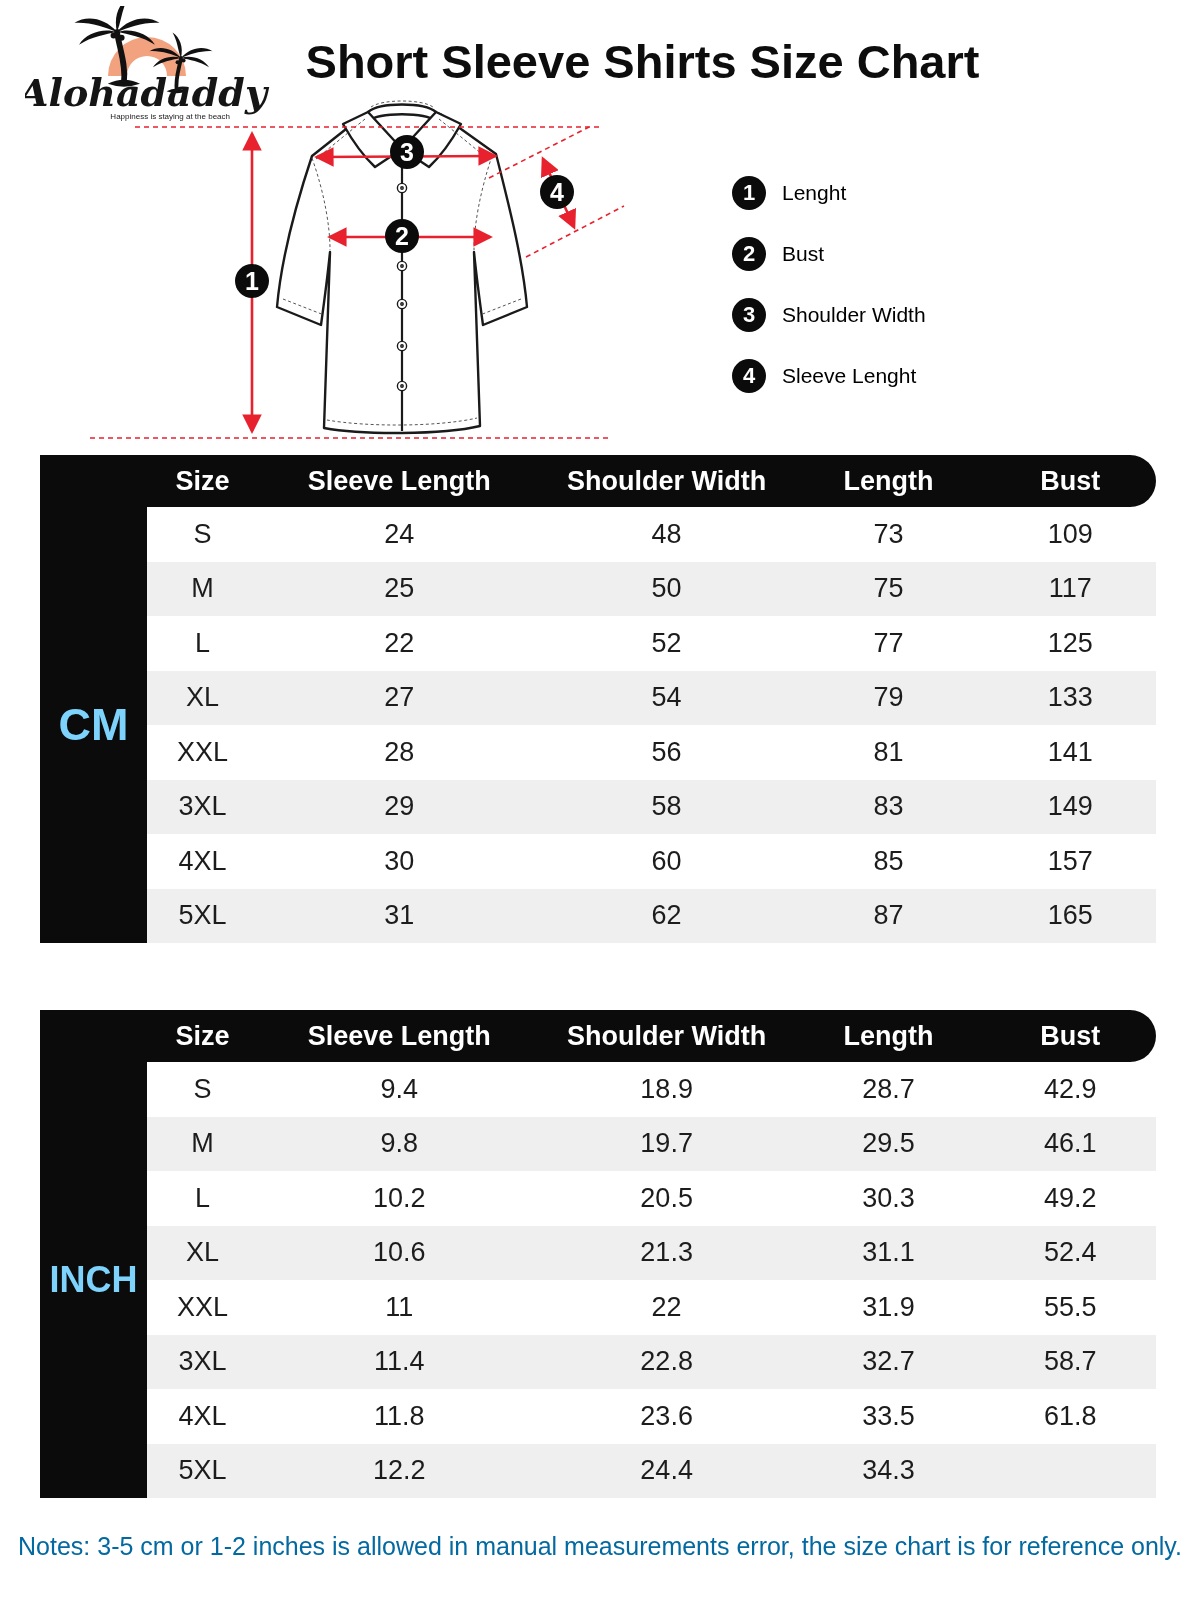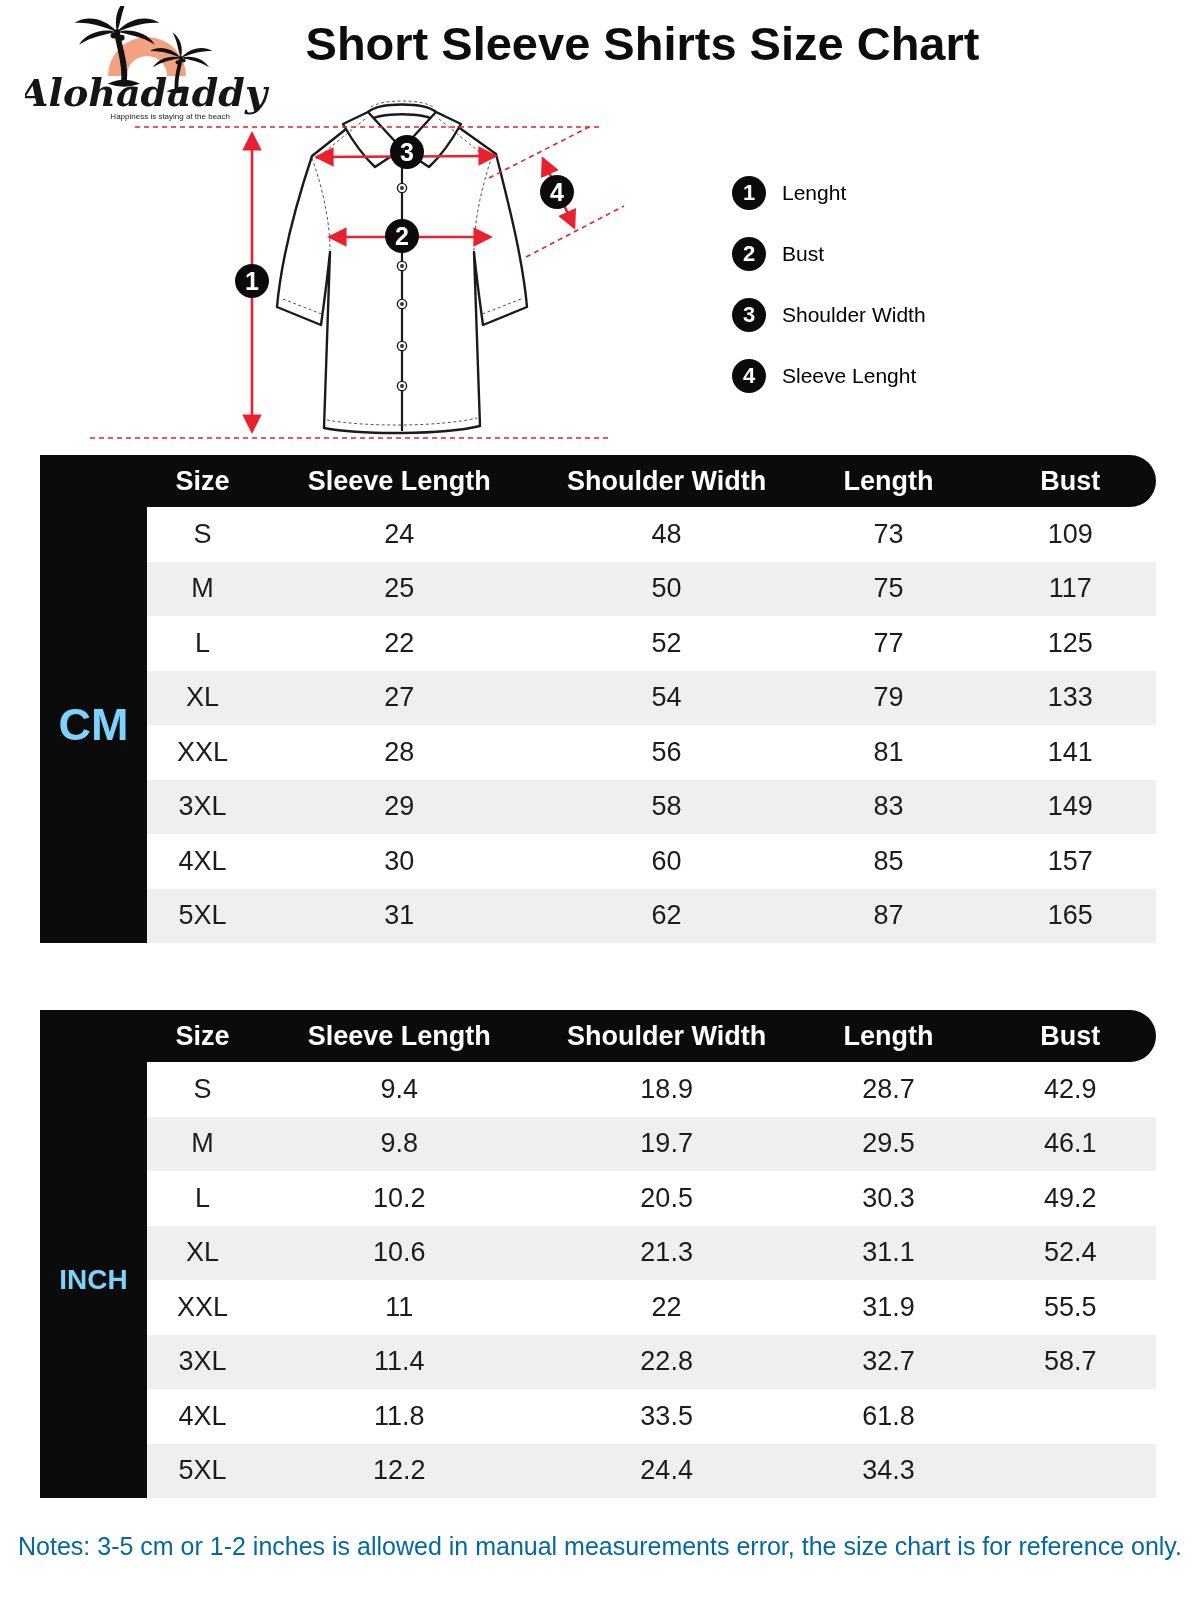--- a/index.html
+++ b/index.html
@@ -2,21 +2,21 @@
 <html><head>
 <meta charset="utf-8">
 <style>
   * { margin:0; padding:0; box-sizing:border-box; }
   html,body { background:#ffffff; }
   body { font-family:"Liberation Sans", sans-serif; color:#111; }
   .page { position:relative; width:1200px; height:1600px; background:#fff; overflow:hidden; margin:0 auto; }
 
   
   .logo { position:absolute; left:25px; top:6px; width:250px; height:122px; }
-  .page-title { position:absolute; left:85px; top:16px; width:1115px; text-align:center;
+  .page-title { position:absolute; left:85px; top:34px; width:1115px; text-align:center;
                 font-size:47px; font-weight:bold; letter-spacing:0; color:#0d0d0d; }
 
   
   .diagram { position:absolute; left:78px; top:92px; width:584px; height:368px; }
 
   
   .legend { position:absolute; left:732px; top:176px; display:flex; flex-direction:column; gap:27px; }
   .legend-item { display:flex; align-items:center; height:34px; }
   .legend-badge { width:34px; height:34px; border-radius:50%; background:#0b0b0b; color:#fff;
                   display:flex; align-items:center; justify-content:center;
@@ -28,21 +28,21 @@
   .size-table.cm   { top:455px; }
   .size-table.inch { top:1010px; }
   .thead { height:52px; width:100%; background:#0b0b0b; border-radius:0 27px 27px 0;
            display:flex; align-items:center; padding-left:107px; }
   .th { color:#fff; font-weight:bold; font-size:27px; text-align:center;
         display:flex; align-items:center; justify-content:center; height:100%; }
   .body-wrap { display:flex; width:100%; }
   .unit-bar { width:107px; background:#0b0b0b; display:flex; align-items:center; justify-content:center; }
   .unit-label { color:#7dd3fc; font-weight:bold; }
   .size-table.cm   .unit-label { font-size:45px; }
-  .size-table.inch .unit-label { font-size:28px; letter-spacing:0; }
+  .size-table.inch .unit-label { font-size:36px; letter-spacing:0; }
   .tbody { flex:1; }
   .tr { display:flex; height:54.5px; background:#fff; }
   .tr.alt { background:#efefef; }
   .td { font-size:27px; color:#1c1c1c; display:flex; align-items:center; justify-content:center; height:100%; }
   .th:nth-child(1), .td:nth-child(1) { width:11%; }
   .th:nth-child(2), .td:nth-child(2) { width:28%; }
   .th:nth-child(3), .td:nth-child(3) { width:25%; }
   .th:nth-child(4), .td:nth-child(4) { width:19%; }
   .th:nth-child(5), .td:nth-child(5) { width:17%; }
 
@@ -310,20 +310,21 @@
           <div class="tr alt">
             <div class="td">3XL</div>
             <div class="td">11.4</div>
             <div class="td">22.8</div>
             <div class="td">32.7</div>
             <div class="td">58.7</div>
           </div>
           <div class="tr">
             <div class="td">4XL</div>
             <div class="td">11.8</div>
+            <div class="td">23.6</div>
             <div class="td">33.5</div>
             <div class="td">61.8</div>
           </div>
           <div class="tr alt">
             <div class="td">5XL</div>
             <div class="td">12.2</div>
             <div class="td">24.4</div>
             <div class="td">34.3</div>
           </div>
         </div>

